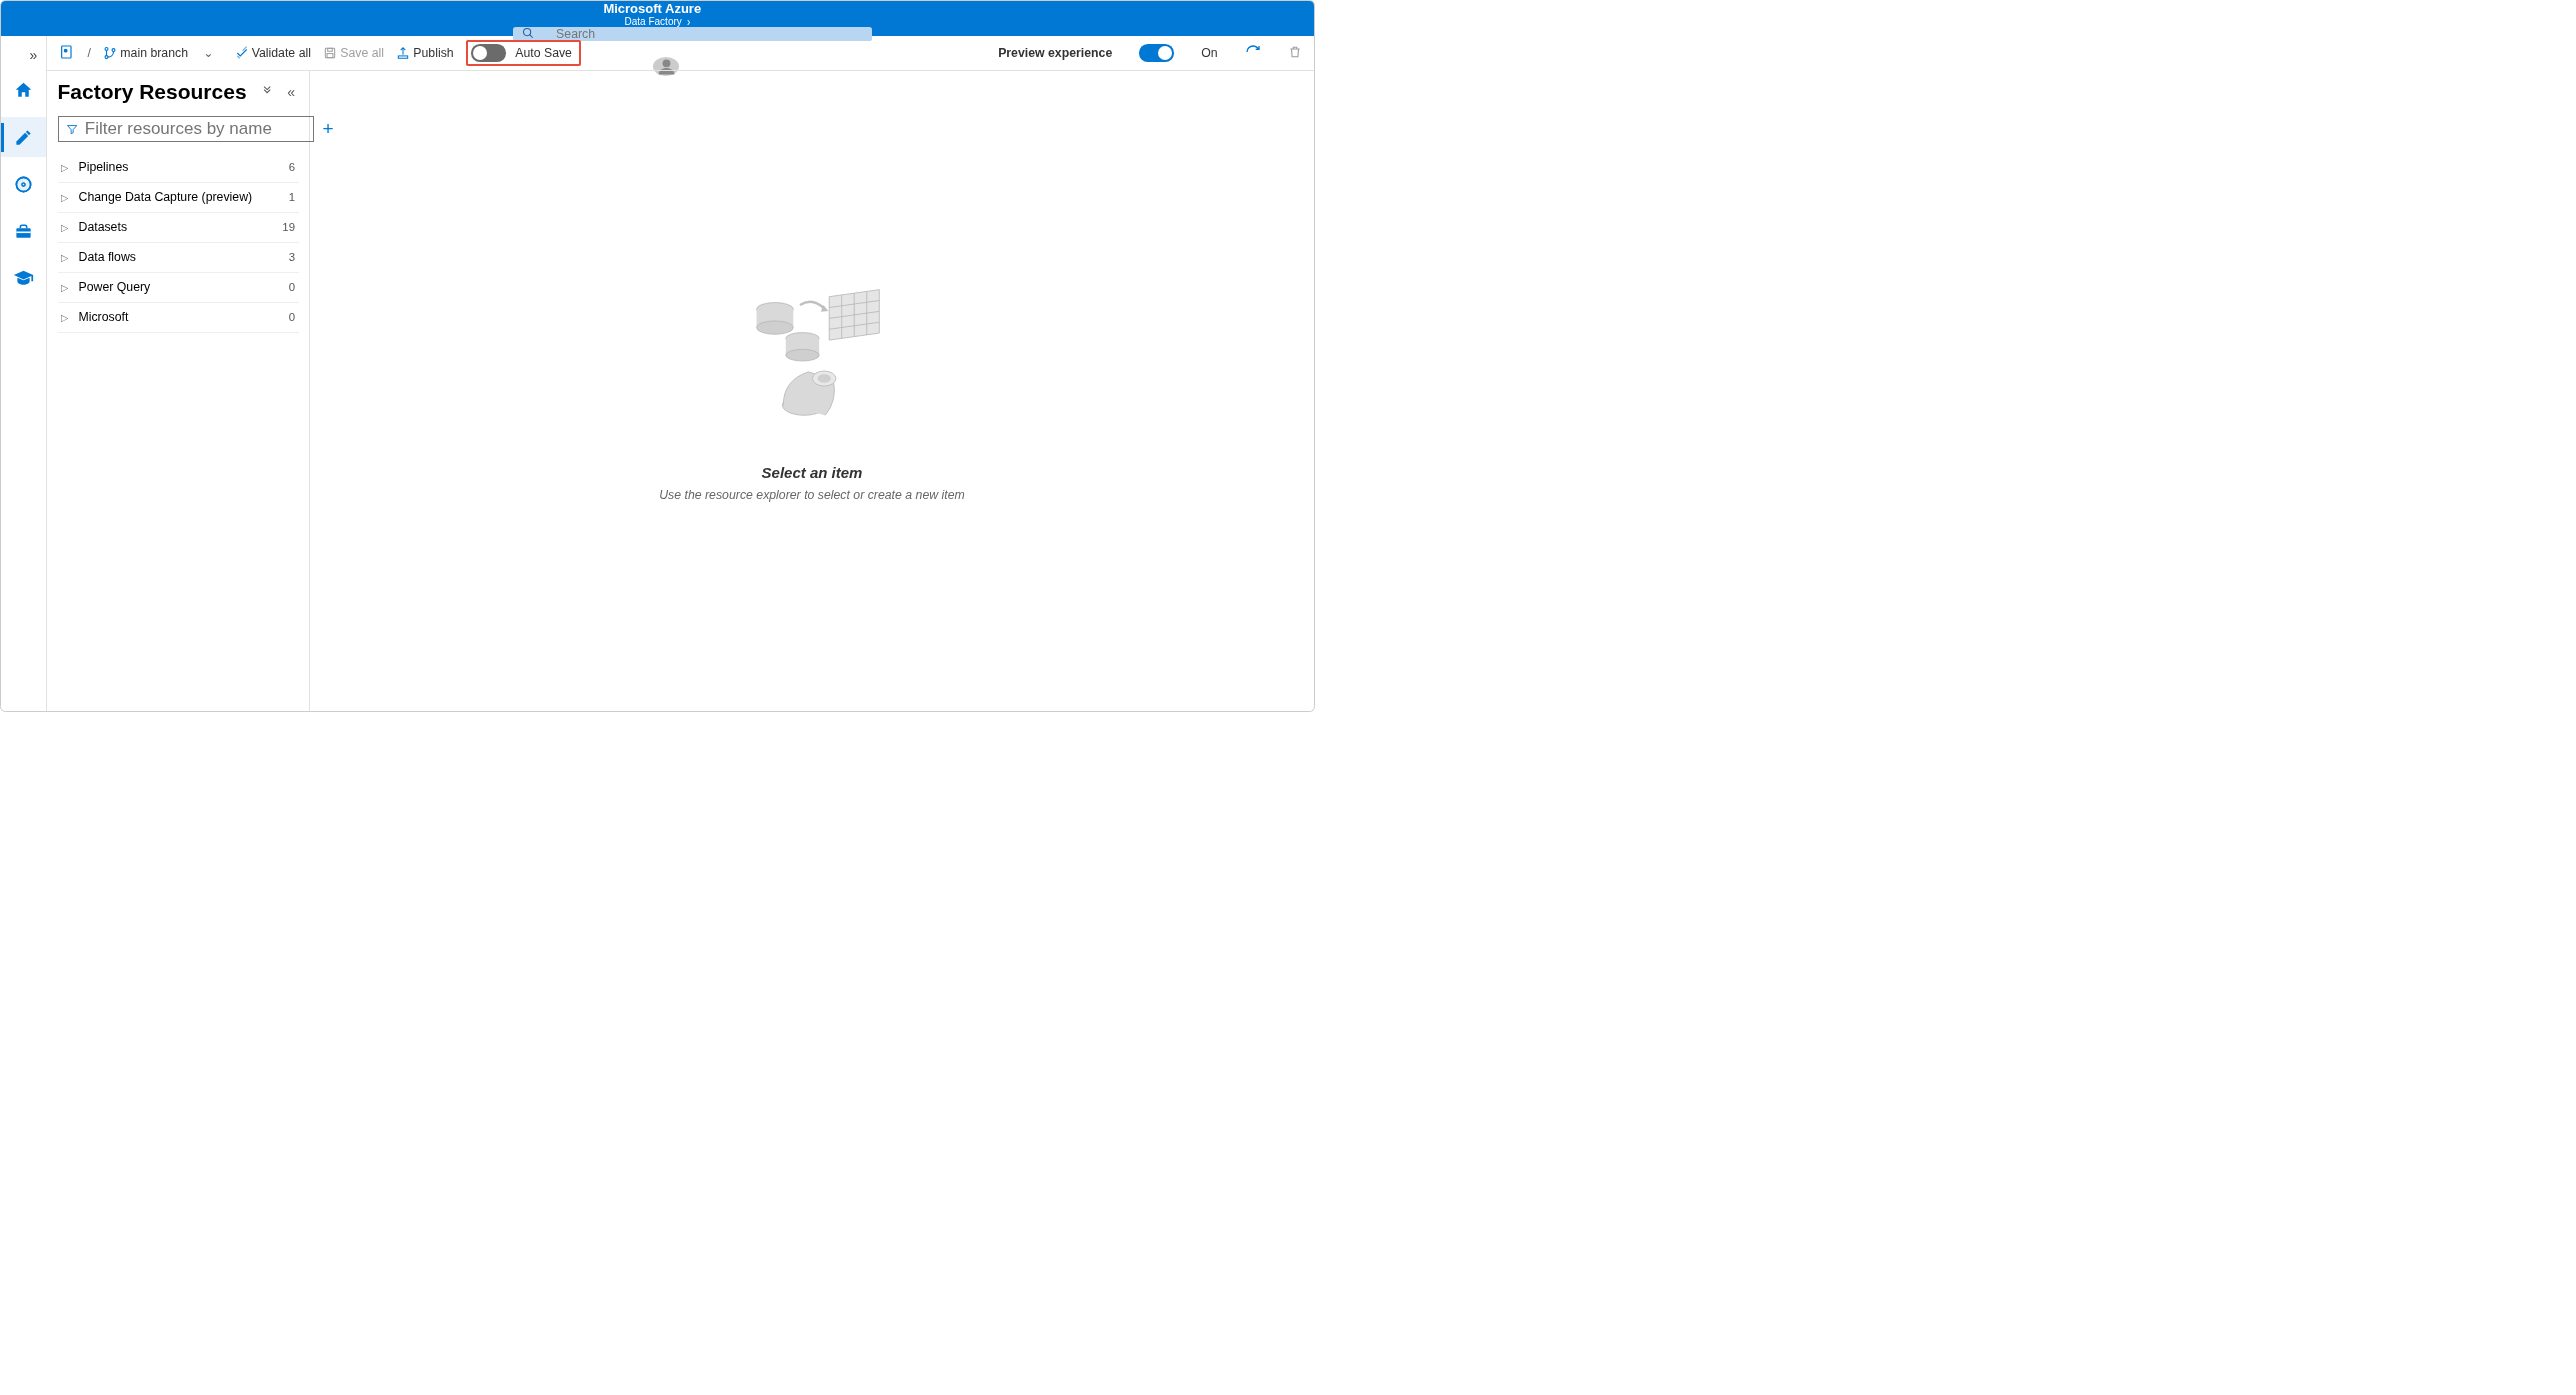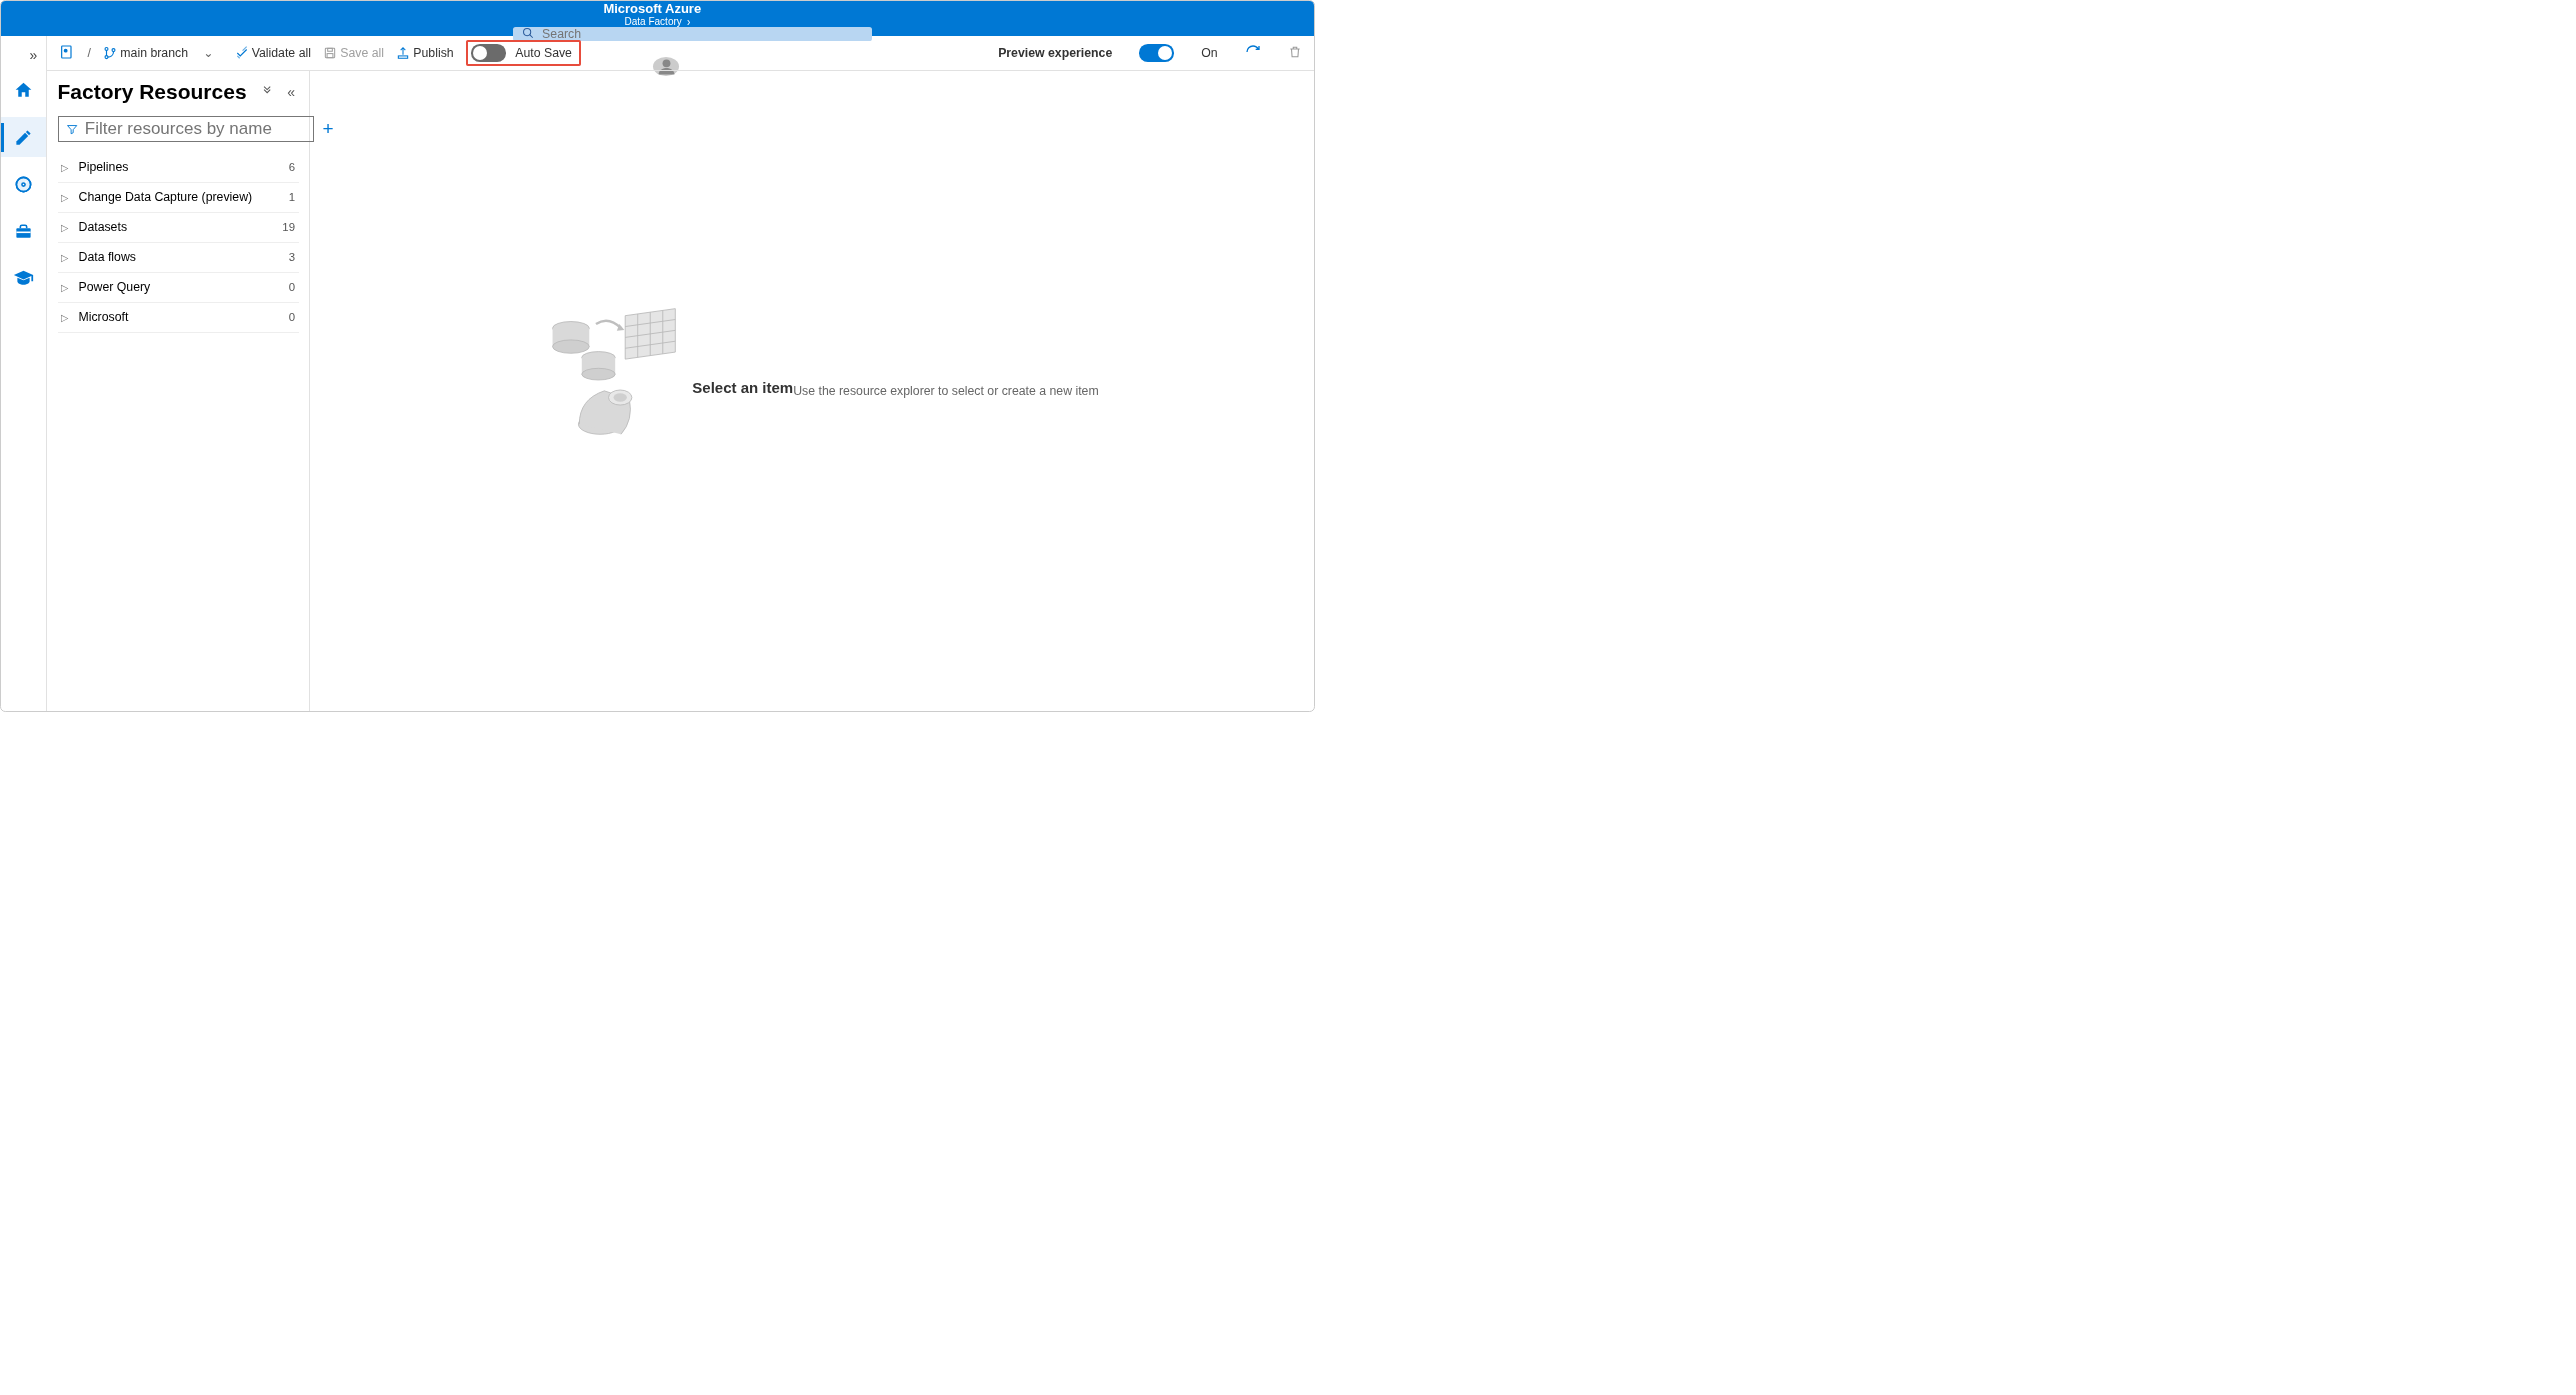--- a/index.html
+++ b/index.html
@@ -7,21 +7,21 @@
   
   
   .azure-bar {
     height: 35px; background: #0078d4; color: #fff; display: flex; align-items: center; padding: 0 10.5px; flex-direction: column;
   }
   .azure-brand { font-weight: 600; font-size: 13px; padding-right: 10.5px; }
   .azure-divider { width:0.9px; height:21px; background: rgba(255,255,255,.5); margin: 0 5.3px 0 0;}
   .azure-service { font-size: 10px; padding: 0 3.5px; display:flex; align-items:center; gap:5.3px;}
   .azure-search {
     margin-left: 70px; width: 359px; height: 23px; background: #b8d6f2; border-radius: 2.6px;
-    display:flex; align-items:flex-start; gap:8px; padding: 0 8.8px; color:#1a3c73;
+    display:flex; align-items:flex-start; gap:22px; padding: 0 8.8px; color:#1a3c73;
   }
   .azure-search input { background: transparent; border:0; outline:0; font-size:12.3px; flex:1; color:#1a3c73;}
   .azure-icons { margin-left:auto; display:flex; gap:17.5px; align-items:center; padding-right: 17.5px;}
   .azure-icons .ic { width:16px; height:16px; display:flex; align-items:center; justify-content:center; cursor:pointer;}
   .avatar { width: 26px; height:26px; border-radius:50%; background:#ccc; display:flex; align-items:center; justify-content:center; margin-left: 17.5px;}
   
   
   .layout { display:flex; height: calc(100% - 35px); }
   .rail { width: 46px; border-right: 0.9px solid #e1e1e1; display:flex; flex-direction:column; align-items:center; padding-top:7px; gap:7px;}
   .rail-toggle { align-self: flex-end; padding: 4.4px 8.8px 0 0; color:#444; cursor:pointer;}
@@ -51,21 +51,21 @@
   .explorer-head .mini { color:#555; cursor:pointer; padding: 0 3.5px;}
   .filter-row { display:flex; align-items:center; gap:8.8px; margin-top:12.3px;}
   .filter-box { flex:1; height:26px; border:0.9px solid #777; display:flex; align-items:center; gap:7px; padding:0 7px;}
   .filter-box input { border:0; outline:0; flex:1; font-size:17px; color:#15803d;}
   .plus { color:#0078d4; font-size:19px; cursor:pointer; font-weight:300;}
   .tree { margin-top:10.5px; }
   .tree-row { display:flex; align-items:center; height:30px; border-bottom:0.9px solid #eee; font-size:12.3px; cursor:pointer; gap:7px; padding-left:3.5px;}
   .tree-row .caret { color:#777; width:10.5px; font-size:9.6px;}
   .tree-row .count { margin-left:auto; color:#555; font-size:11.4px; padding-right:3.5px;}
   
-  .canvas { flex:1; display:flex; flex-direction:row; align-items:center; justify-content:center; color:#555;}
+  .canvas { flex:1; display:flex; flex-direction:column; align-items:center; justify-content:center; color:#555;font-style:italic;}
   .canvas svg { margin-bottom: 17.5px; }
   .canvas h3 { color:#333; font-size:15px; font-weight:600; margin-bottom:7px;}
   .canvas p { font-size:12.3px; color:#666;}
   
   .chev::after { content:"›"; display:inline-block; transform: scaleY(1.3); }
 </style>
 </head>
 <body>
 
 <div class="azure-bar">

